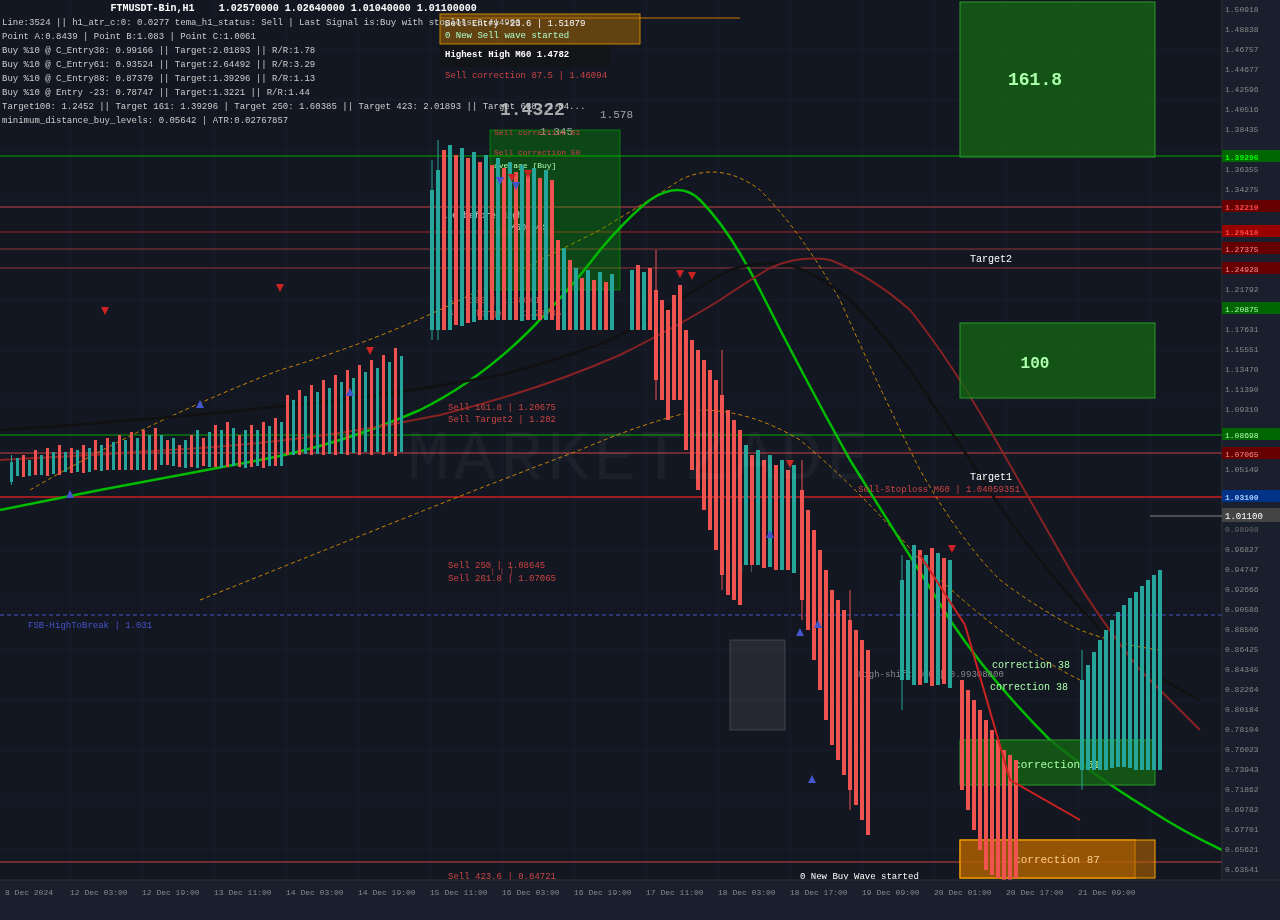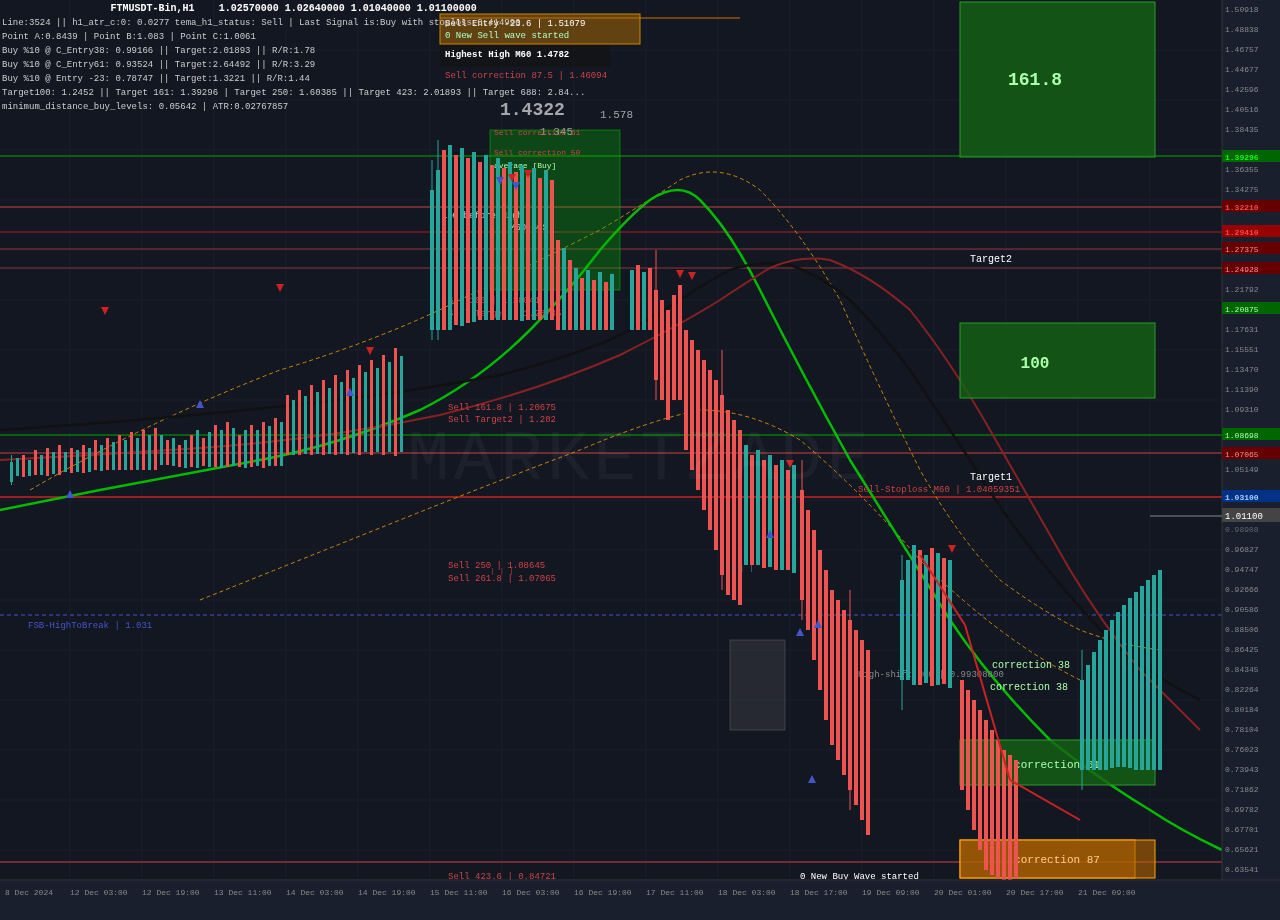--- a/index.html
+++ b/index.html
@@ -76,20 +76,21 @@
   <div class="top-info">
     <div class="price-row">
       <span>FTMUSDT-Bin,H1</span>
       &nbsp;&nbsp;
       <span>1.02570000  1.02640000  1.01040000  1.01100000</span>
     </div>
     <div>Line:3524 || h1_atr_c:0: 0.0277  tema_h1_status: Sell | Last Signal is:Buy with stoploss:0.414996</div>
     <div>Point A:0.8439 | Point B:1.083 | Point C:1.0061</div>
     <div>Buy %10 @ C_Entry38: 0.99166 || Target:2.01893 || R/R:1.78</div>
     <div>Buy %10 @ C_Entry61: 0.93524 || Target:2.64492 || R/R:3.29</div>
+    <div>Buy %10 @ C_Entry88: 0.87379 || Target:1.39296 || R/R:1.13</div>
     <div>Buy %10 @ Entry -23: 0.78747 || Target:1.3221 || R/R:1.44</div>
     <div>Target100: 1.2452 || Target 161: 1.39296 | Target 250: 1.60385 || Target 423: 2.01893 || Target 688: 2.84...</div>
     <div>minimum_distance_buy_levels: 0.05642 | ATR:0.02767857</div>
   </div>
 
   <svg id="chart-svg" viewBox="0 0 1280 920" xmlns="http://www.w3.org/2000/svg">
 
     <rect width="1280" height="880" fill="#131722"></rect>
 
     <g stroke="#1e2535" stroke-width="0.5">

